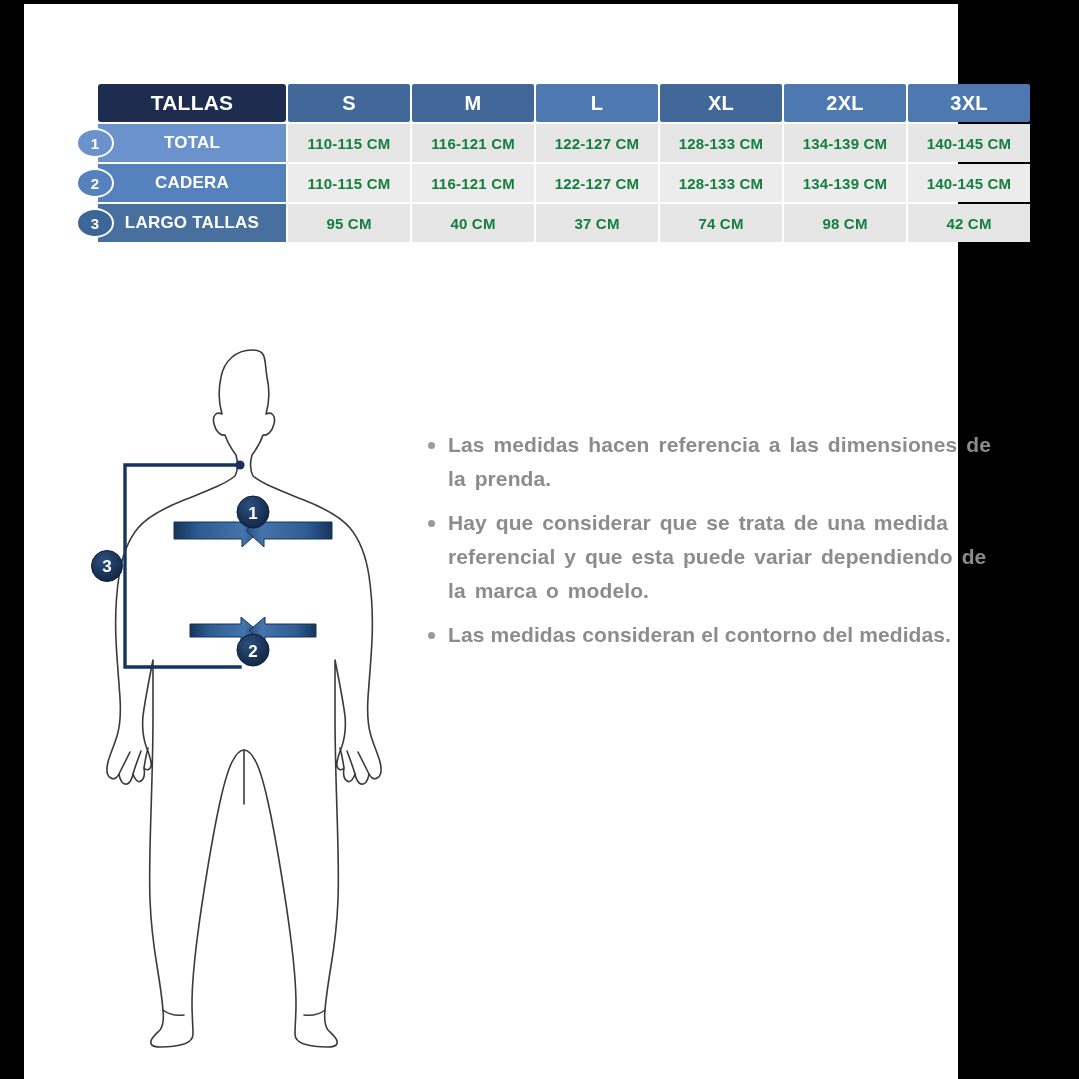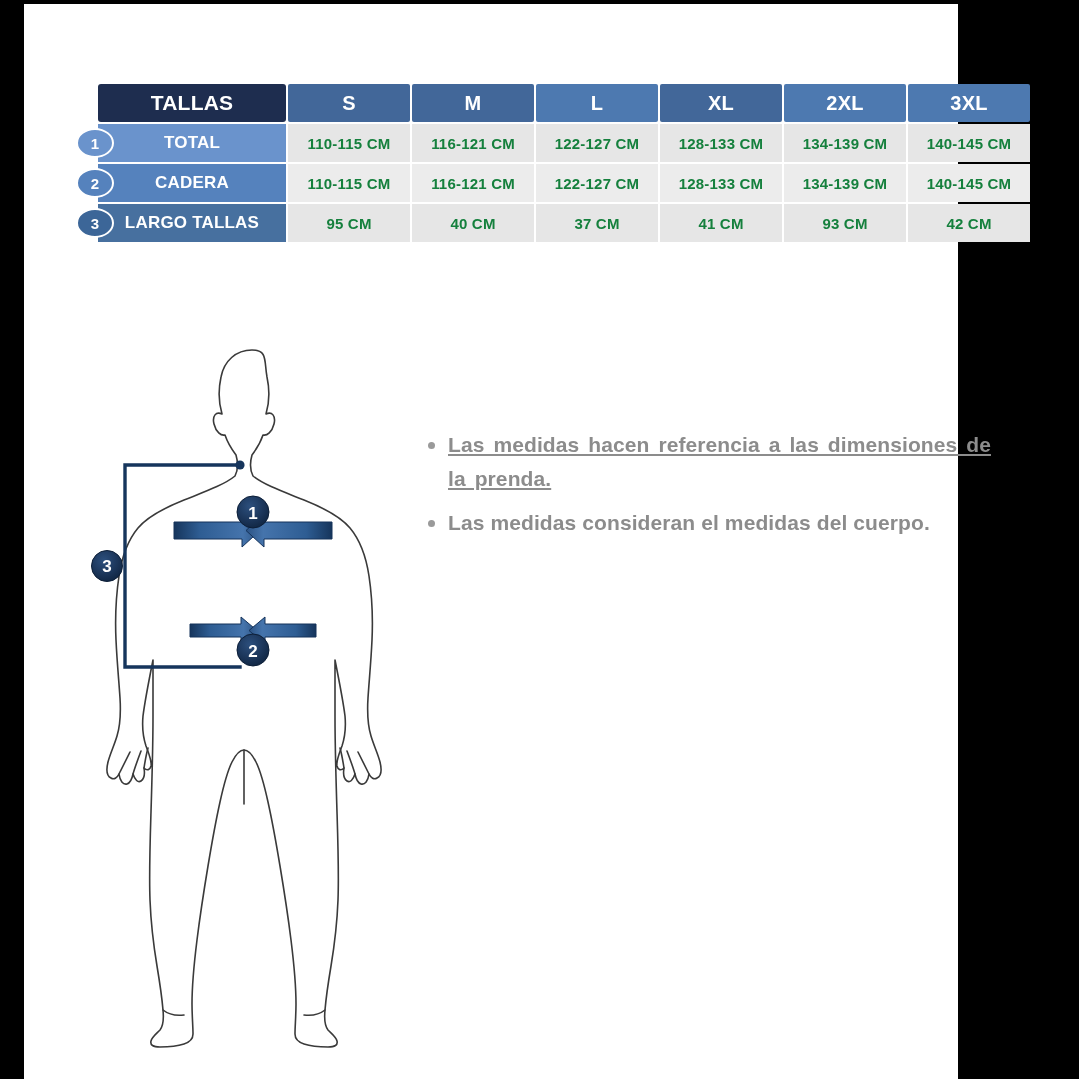--- a/index.html
+++ b/index.html
@@ -159,21 +159,21 @@
   }
   .note-text {
     font-family: "Liberation Sans", sans-serif;
     font-weight: bold;
     font-size: 21px;
     line-height: 1.62;
     color: #8c8c8c;
     letter-spacing: 0.1px;
     max-width: 560px;
   }
-  .note-text.spaced { word-spacing: 3px; text-decoration: underline; }
+  .note-text.spaced { word-spacing: 3px; }
 </style>
 </head>
 <body>
 
 <div id="canvas">
   <div id="sheet">
 
     <div id="table-wrap">
       <table class="size-table">
         <colgroup>
@@ -222,22 +222,22 @@
             <td class="val band-b">140-145 CM</td>
           </tr>
           <tr>
             <td class="lbl r3">
               <span class="row-badge b3">3</span>
               <span>LARGO TALLAS</span>
             </td>
             <td class="val band-c">95 CM</td>
             <td class="val band-c">40 CM</td>
             <td class="val band-c">37 CM</td>
-            <td class="val band-c">41 CM</td>
-            <td class="val band-c">93 CM</td>
+            <td class="val band-c">74 CM</td>
+            <td class="val band-c">98 CM</td>
             <td class="val band-c">42 CM</td>
           </tr>
         </tbody>
       </table>
     </div>
 
     <div id="figure-area">
       <svg id="figure-svg" width="380" height="720" viewBox="0 0 380 720">
         <defs>
           <linearGradient id="arrowGradR" x1="0" y1="0" x2="1" y2="0">
@@ -395,18 +395,22 @@
       </svg>
     </div>
 
     <div id="notes">
       <div class="note-item">
         <span class="note-bullet"></span>
         <span class="note-text spaced">Las medidas hacen referencia a las dimensiones de la prenda.</span>
       </div>
       <div class="note-item">
         <span class="note-bullet"></span>
-        <span class="note-text">Las medidas consideran el medidas del cuerpo.</span>
+        <span class="note-text spaced">Hay que considerar que se trata de una medida referencial y que esta puede variar dependiendo de la marca o modelo.</span>
+      </div>
+      <div class="note-item">
+        <span class="note-bullet"></span>
+        <span class="note-text">Las medidas consideran el contorno del medidas.</span>
       </div>
     </div>
 
   </div>
 </div>
 
 </body></html>

